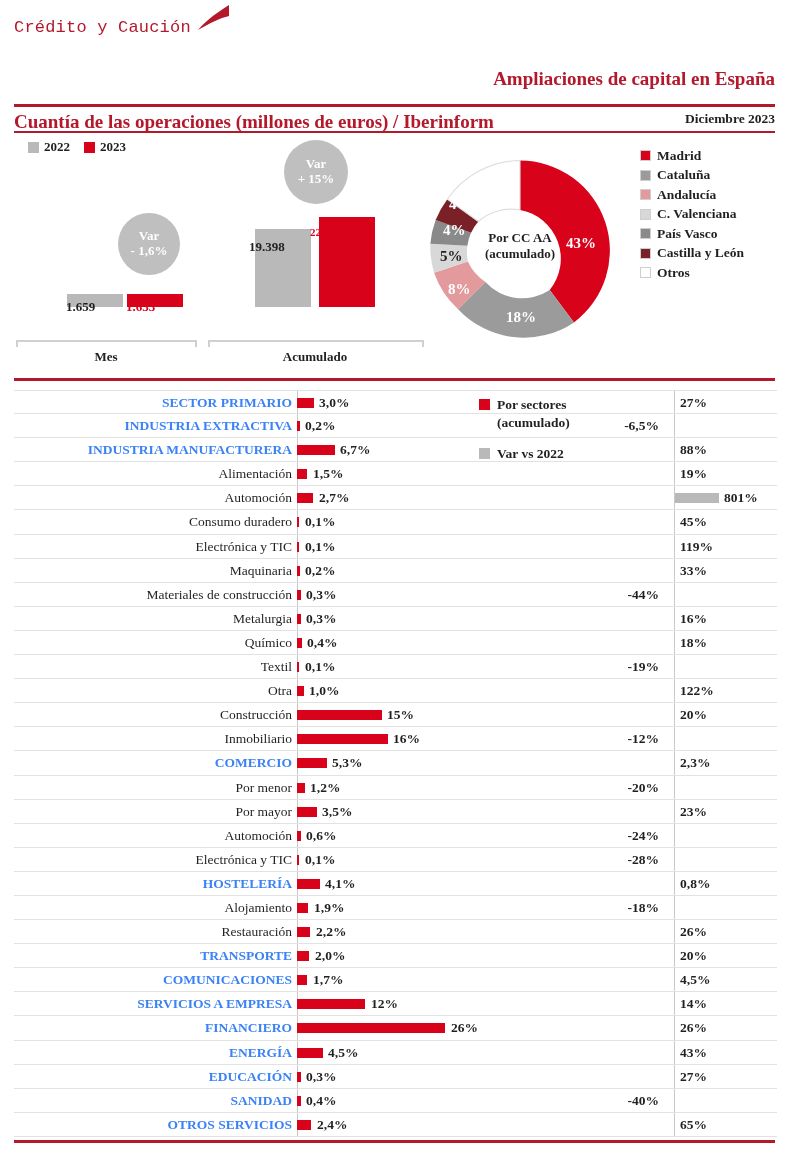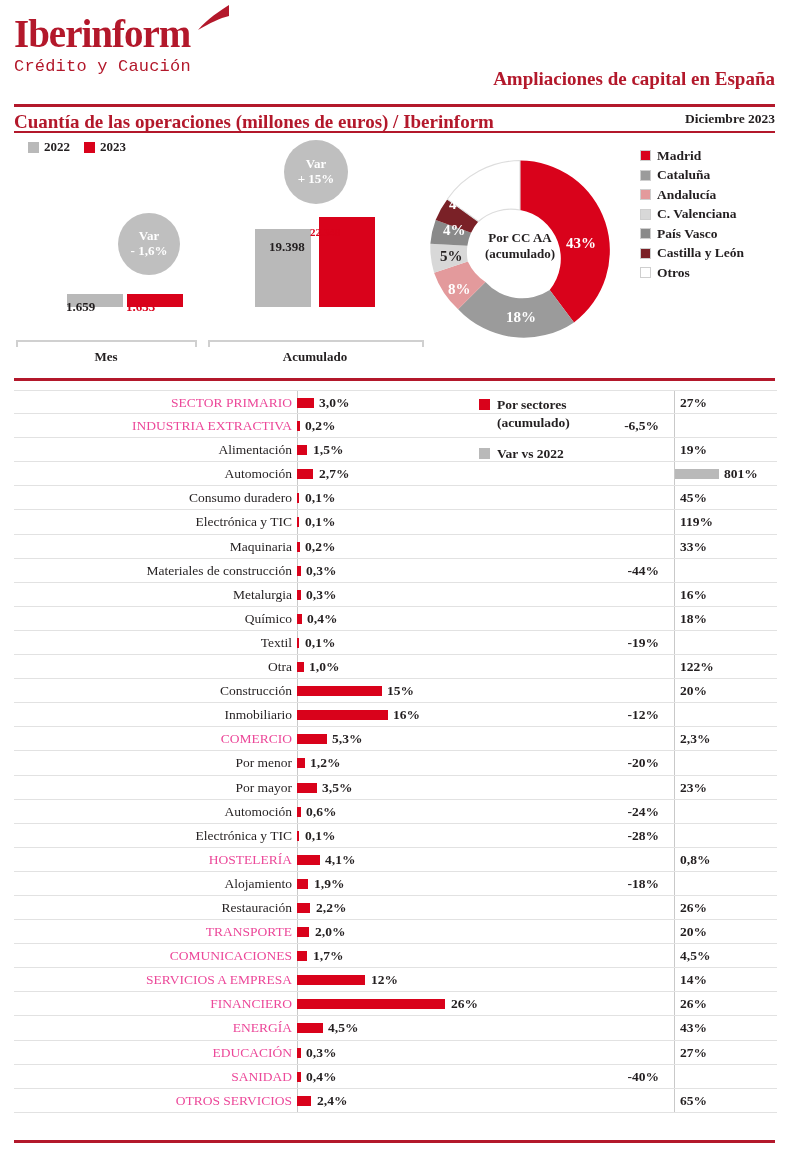--- a/index.html
+++ b/index.html
@@ -232,21 +232,21 @@
   .srow:first-child { border-top: 1px solid #e2e2e2; }
   .sname {
     position: absolute;
     right: 485px;
     top: 4px;
     font-family: "Liberation Serif", serif;
     font-size: 13.5px;
     color: #231f20;
     white-space: nowrap;
   }
-  .sname.bold { font-weight: normal; color: #ec4899; }
+  .sname.bold { font-weight: bold; color: #3b82f6; }
   .sbar {
     position: absolute;
     left: 283px;
     top: 7px;
     height: 10px;
     background: #d9021b;
   }
   .sval {
     position: absolute;
     top: 4px;
@@ -318,21 +318,20 @@
     top: 1140px;
     height: 3px;
     background: #b3182b;
   }
 </style>
 </head>
 <body>
 
 <div class="header">
   <div class="logo">
-    <div class="logo-main">Iberinform</div>
     <div class="logo-sub">Crédito y Caución</div>
   </div>
   <svg class="logo-swoosh" viewBox="0 0 34 26">
     <path d="M33 0 C24 6, 12 13, 2 25 C14 18, 24 13, 33 11 Z" fill="#b3182b"></path>
   </svg>
   <div class="title-main">Ampliaciones de capital en España</div>
 </div>
 
 <div class="rule-top"></div>
 <div class="subtitle-left">Cuantía de las operaciones (millones de euros) / Iberinform</div>
@@ -353,21 +352,21 @@
   </div>
 
   <div class="bars">
 
     <div class="bar" style="left:67px; width:56px; height:13px; background:#b9b9b9;"></div>
     <div class="bar-label" style="left:66px; top:165px; color:#231f20;">1.659</div>
     <div class="bar" style="left:127px; width:56px; height:13px; background:#d9021b;"></div>
     <div class="bar-label" style="left:126px; top:165px; color:#d9021b;">1.633</div>
 
     <div class="bar" style="left:255px; width:56px; height:78px; background:#b9b9b9;"></div>
-    <div class="bar-label" style="left:249px; top:105px; color:#231f20;margin-left:20px;">19.398</div>
+    <div class="bar-label" style="left:249px; top:105px; color:#231f20;">19.398</div>
     <div class="bar" style="left:319px; width:56px; height:90px; background:#d9021b;"></div>
     <div class="bar-label" style="left:310px; top:92px; color:#d9021b; font-size:11px;">22.348</div>
 
     <div class="axis-line" style="left:16px; top:206px; width:180px;"></div>
     <div class="axis-tick" style="left:16px; top:206px;"></div>
     <div class="axis-tick" style="left:195px; top:206px;"></div>
     <div class="axis-line" style="left:208px; top:206px; width:215px;"></div>
     <div class="axis-tick" style="left:208px; top:206px;"></div>
     <div class="axis-tick" style="left:422px; top:206px;"></div>
 
@@ -460,20 +459,28 @@
 
   <div class="srow">
     <div class="sname bold">INDUSTRIA EXTRACTIVA</div>
     <div class="vsep"></div>
     <div class="vsep2"></div>
     <div class="sbar" style="width:3px;"></div>
     <div class="sval" style="left:291px;">0,2%</div>
     <div class="svar-neg">-6,5%</div>
   </div>
 
+  <div class="srow">
+    <div class="sname bold">INDUSTRIA MANUFACTURERA</div>
+    <div class="vsep"></div>
+    <div class="vsep2"></div>
+    <div class="sbar" style="width:38px;"></div>
+    <div class="sval" style="left:326px;">6,7%</div>
+    <div class="svar-pos">88%</div>
+  </div>
 
   <div class="srow">
     <div class="sname">Alimentación</div>
     <div class="vsep"></div>
     <div class="vsep2"></div>
     <div class="sbar" style="width:10px;"></div>
     <div class="sval" style="left:299px;">1,5%</div>
     <div class="svar-pos">19%</div>
   </div>
 

